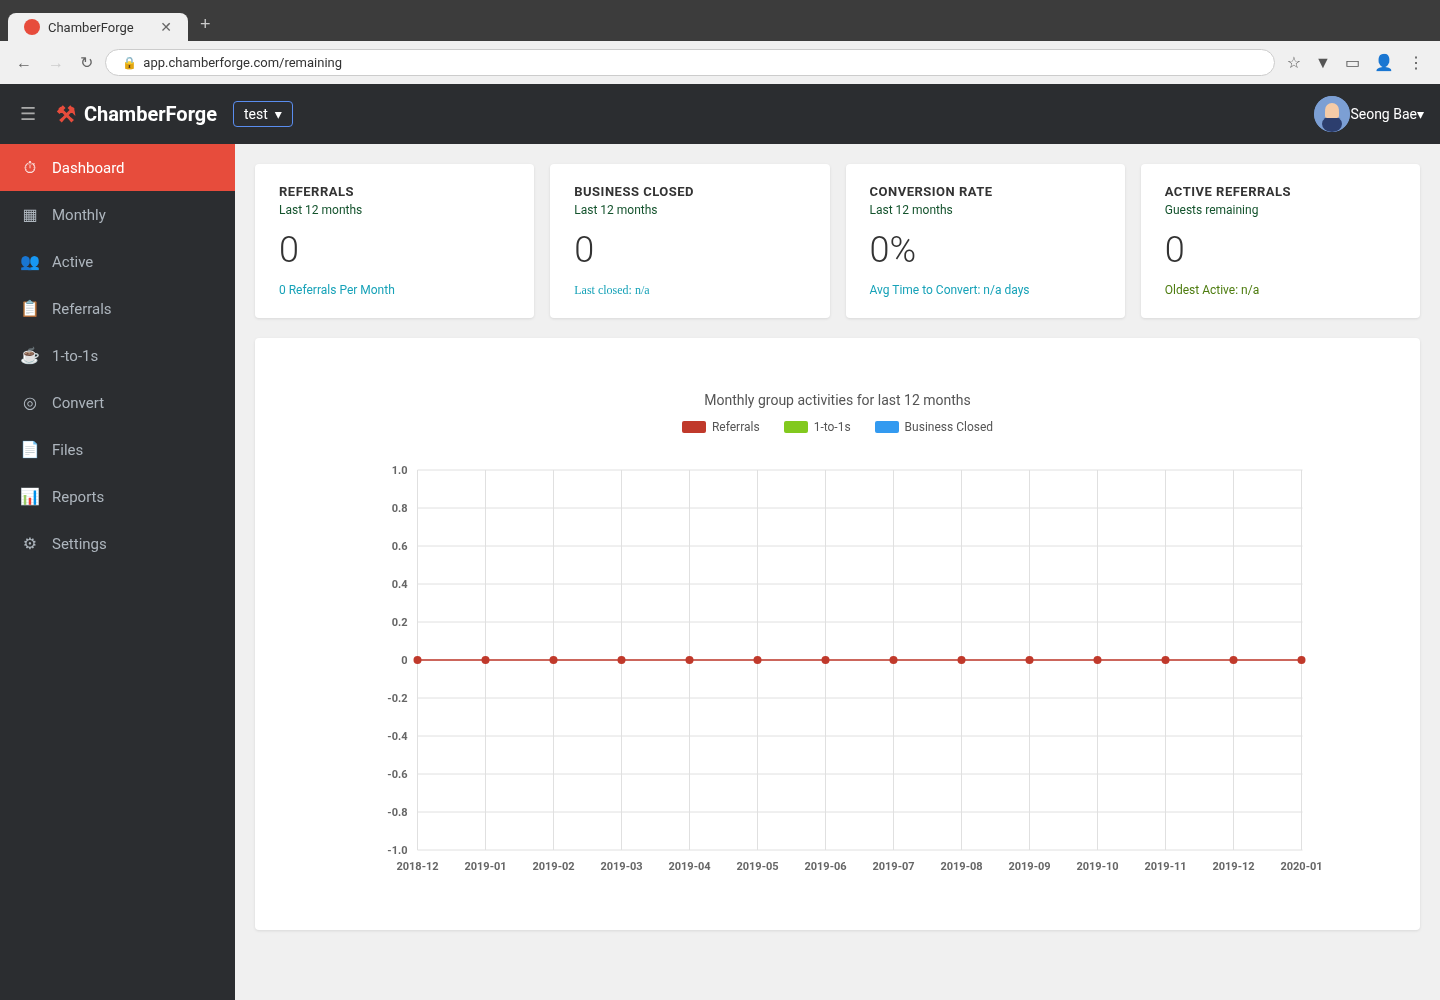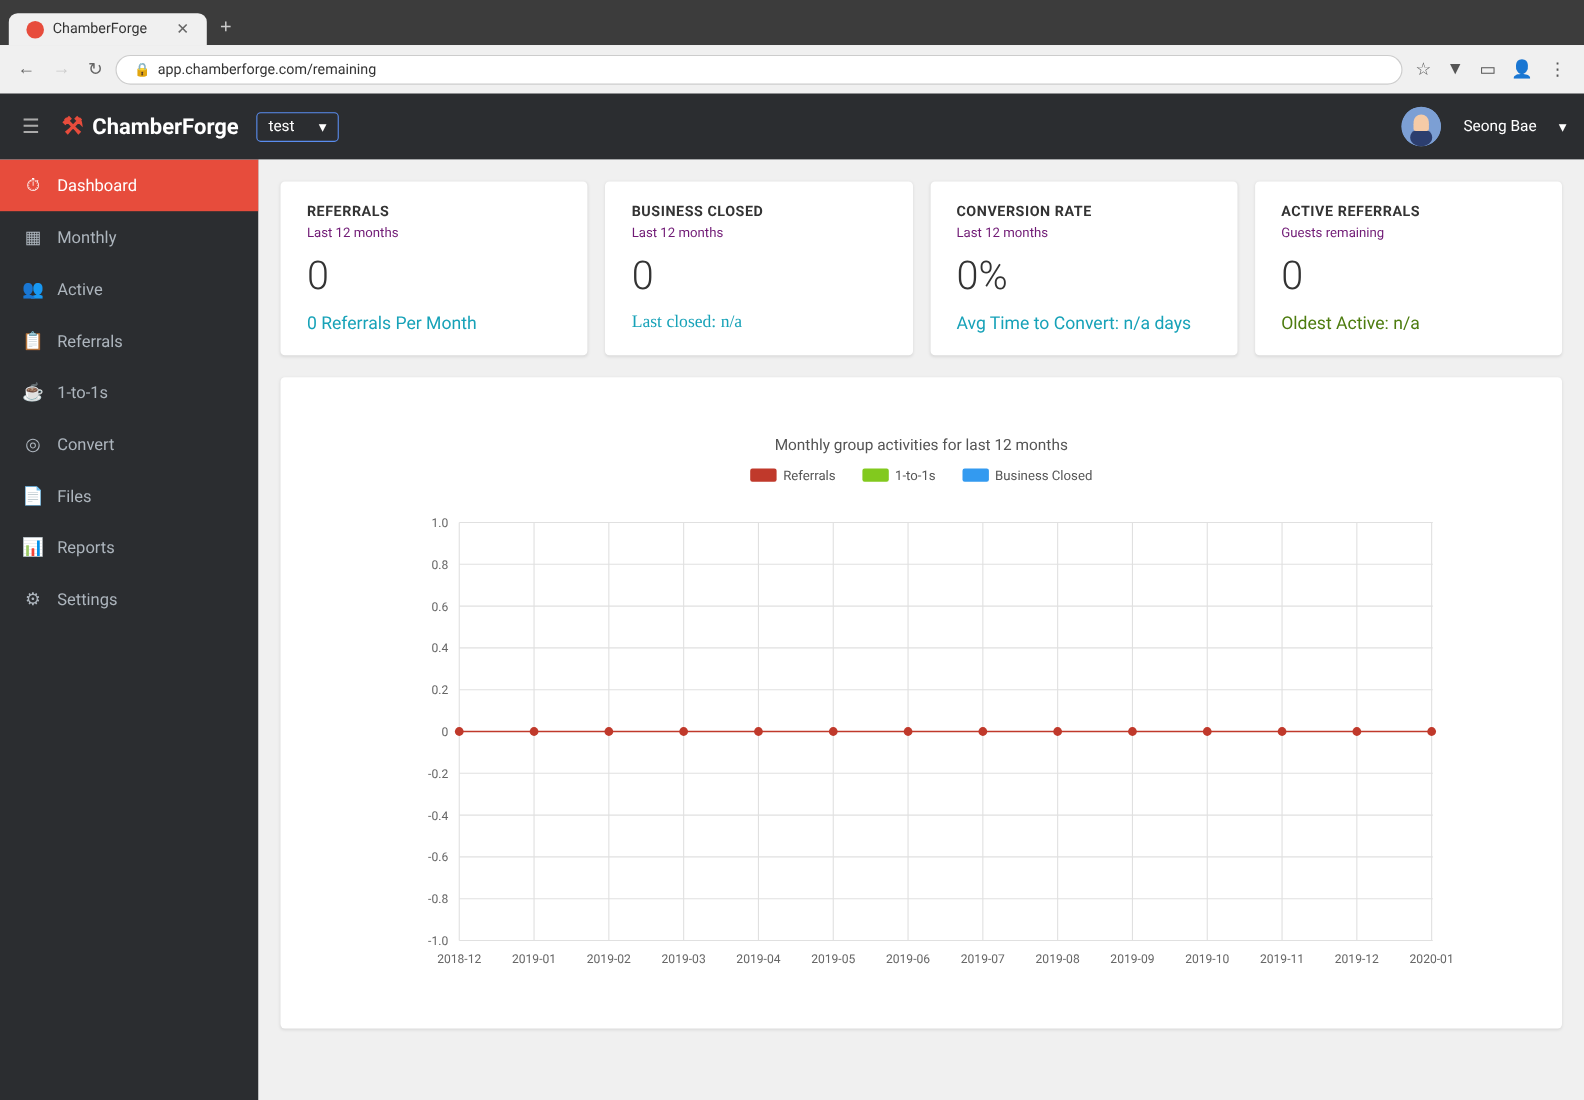--- a/index.html
+++ b/index.html
@@ -20,53 +20,53 @@
     .address-bar .lock-icon { color: #5a5; font-size: 12px; }
     .toolbar-actions { display: flex; gap: 6px; align-items: center; }
     .toolbar-icon { background: none; border: none; color: #555; font-size: 16px; cursor: pointer; padding: 4px; }
 
     
     .app-wrapper { display: flex; flex-direction: column; height: calc(1000px - 80px); }
     .app-header { background: #2b2d30; display: flex; align-items: center; padding: 0 16px; height: 60px; gap: 16px; }
     .app-logo { color: white; font-size: 20px; font-weight: bold; display: flex; align-items: center; gap: 8px; }
     .app-logo-icon { color: #e74c3c; font-size: 22px; }
     .hamburger-btn { background: none; border: none; color: #aaa; font-size: 18px; cursor: pointer; padding: 4px; }
-    .group-selector { border: 1px solid #5a8def; background: transparent; color: white; padding: 4px 10px; border-radius: 4px; font-size: 14px; cursor: pointer; display: flex; align-items: center; gap: 22px; }
+    .group-selector { border: 1px solid #5a8def; background: transparent; color: white; padding: 4px 10px; border-radius: 4px; font-size: 14px; cursor: pointer; display: flex; align-items: center; gap: 7px; }
     .header-spacer { flex: 1; }
-    .user-menu { color: white; display: flex; align-items: center; gap: 20px; cursor: pointer; font-size: 14px; }
+    .user-menu { color: white; display: flex; align-items: center; gap: 0; cursor: pointer; font-size: 14px; }
     .user-avatar { width: 36px; height: 36px; border-radius: 50%; background: #7c9fd4; display: flex; align-items: center; justify-content: center; font-size: 18px; overflow: hidden; }
 
     
     .main-layout { display: flex; flex: 1; overflow: hidden; }
 
     
     .sidebar { width: 235px; background: #2b2d30; display: flex; flex-direction: column; padding-top: 0; }
     .sidebar-item { display: flex; align-items: center; gap: 12px; padding: 14px 20px; color: #adb5bd; font-size: 15px; cursor: pointer; text-decoration: none; }
     .sidebar-item.active { background: #e74c3c; color: white; }
     .sidebar-item .nav-icon { font-size: 16px; width: 20px; text-align: center; }
 
     
     .main-content { flex: 1; background: #f0f0f0; overflow-y: auto; padding: 20px; }
 
     
     .stat-cards { display: grid; grid-template-columns: repeat(4, 1fr); gap: 16px; margin-bottom: 20px; }
     .stat-card { background: white; border-radius: 4px; padding: 20px 24px; box-shadow: 0 1px 3px rgba(0,0,0,0.1); }
     .stat-card-title { font-size: 13px; font-weight: 700; color: #333; letter-spacing: 0.5px; text-transform: uppercase; margin-bottom: 4px; }
-    .stat-card-subtitle { font-size: 12px; color: #701a75; margin-bottom: 12px; }
+    .stat-card-subtitle { font-size: 12px; color: #14532d; margin-bottom: 12px; }
     .stat-card-value { font-size: 36px; font-weight: 300; color: #333; margin-bottom: 12px; }
-    .stat-card-footer { font-size: 16px; color: #17a2b8; }
+    .stat-card-footer { font-size: 12px; color: #17a2b8; }
 
     
     .chart-container { background: white; border-radius: 4px; padding: 20px; box-shadow: 0 1px 3px rgba(0,0,0,0.1); }
     .chart-title { text-align: center; font-size: 14px; color: #555; margin-bottom: 12px; margin-top: 34px; }
     .chart-legend { display: flex; justify-content: center; gap: 24px; margin-bottom: 16px; align-items: center; }
     .legend-item { display: flex; align-items: center; gap: 6px; font-size: 12px; color: #555; }
     .legend-color { width: 24px; height: 12px; border-radius: 2px; }
 
-    .chart-area { position: relative; width: 100%; height: 460px; }
+    .chart-area { position: relative; width: 100%; height: 460px; font-weight: bold; }
     .chart-svg { width: 100%; height: 100%; }
   </style>
 </head>
 <body>
 
 <div class="browser-chrome">
   <div class="browser-tabs">
     <div class="browser-tab">
       <span class="favicon"></span>
       <span>ChamberForge</span>

